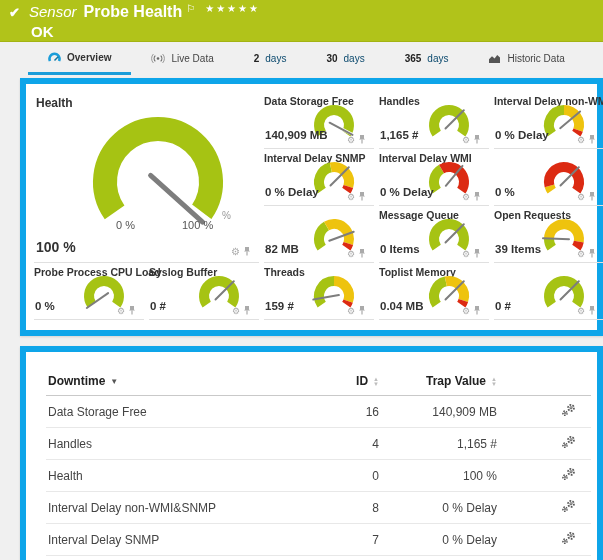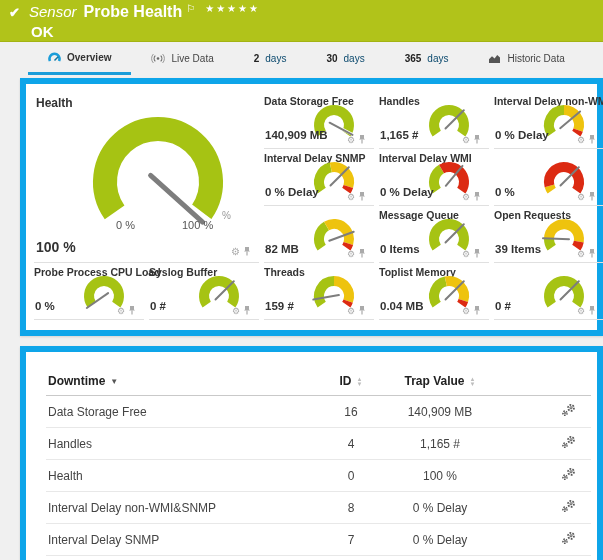--- a/index.html
+++ b/index.html
@@ -47,21 +47,21 @@
   .scale0 { left:82px; }
   .scale100 { left:148px; }
   .big-value { position:absolute; left:2px; bottom:7px; font-size:14px; font-weight:bold; color:#333; }
   .big-icons { position:absolute; right:8px; bottom:4px; display:flex; align-items:center; gap:3px; color:#aaa; font-size:10px; line-height:1; }
 
   
   .tpanel { margin-top:10px; padding:16px 0 20px 20px; height:300px; }
   table { border-collapse:collapse; width:545px; font-size:12px; table-layout:fixed; }
   th { text-align:left; font-weight:bold; color:#222; padding:6px 2px 7px 2px; border-bottom:1px solid #c9c9c9; }
   td { padding:7px 2px; border-bottom:1px solid #e8e8e8; color:#444; white-space:nowrap; overflow:hidden; }
-  th.r, td.r { text-align:center; }
+  th.r, td.r { text-align:right; }
   .col-id { width:60px; } .col-lv { width:118px; } .col-ic { width:92px; }
   .sort-desc { color:#555; font-size:8px; margin-left:5px; vertical-align:1px; }
   .sort-both { display:inline-flex; flex-direction:column; margin-left:5px; vertical-align:middle; }
   .sort-both i { font-style:normal; font-size:6px; line-height:5px; color:#bdbdbd; }
   td.icell { text-align:right; padding-right:14px; }
   .row-tools { cursor:pointer; display:inline-flex; }
 </style>
 </head>
 <body>
 

